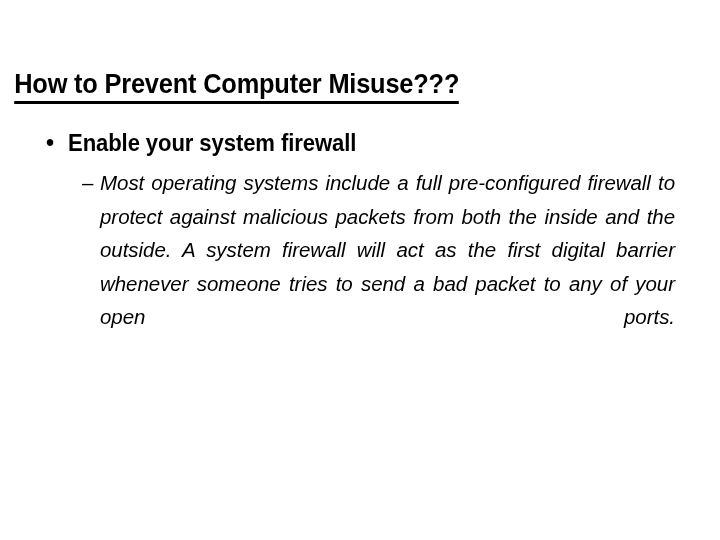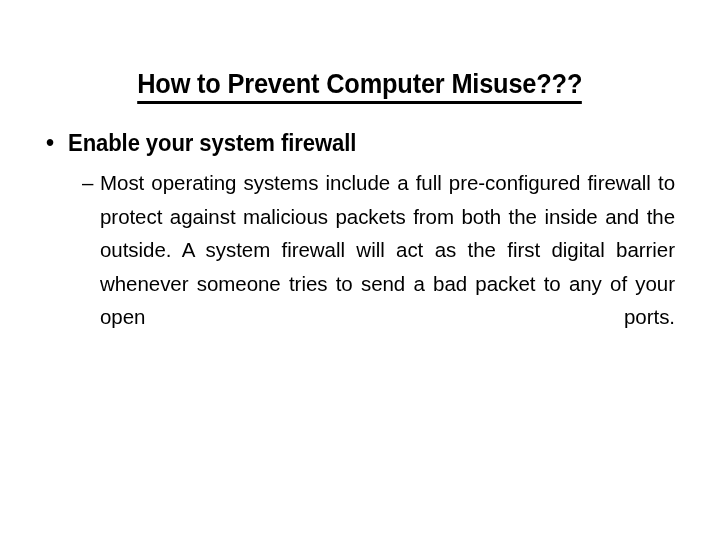--- a/index.html
+++ b/index.html
@@ -22,21 +22,21 @@
     height: 540px;
     background: #ffffff;
   }
 
   
   .slide-title {
     position: absolute;
     left: 0;
     top: 50px;
     width: 720px;
-    text-align: center;
+    text-align: left;
     font-size: 27px;
     font-weight: bold;
     line-height: 32px;
     letter-spacing: -0.2px;
     white-space: nowrap;
   }
   .slide-title .title-text {
     display: inline-block;
     border-bottom: 3px solid #000000;
     padding-bottom: 1px;
@@ -93,20 +93,21 @@
     left: 82px;
     top: 0;
     font-size: 20.5px;
     line-height: 33.6px;
   }
   .bullet-l2 .l2-text {
     display: block;
     text-align: justify;
     text-justify: inter-word;
     hyphens: manual;
+    font-style: italic;
   }
   .bullet-l2 .l2-text::after {
     content: "";
     display: inline-block;
     width: 100%;
   }
 </style>
 </head>
 <body>
 

